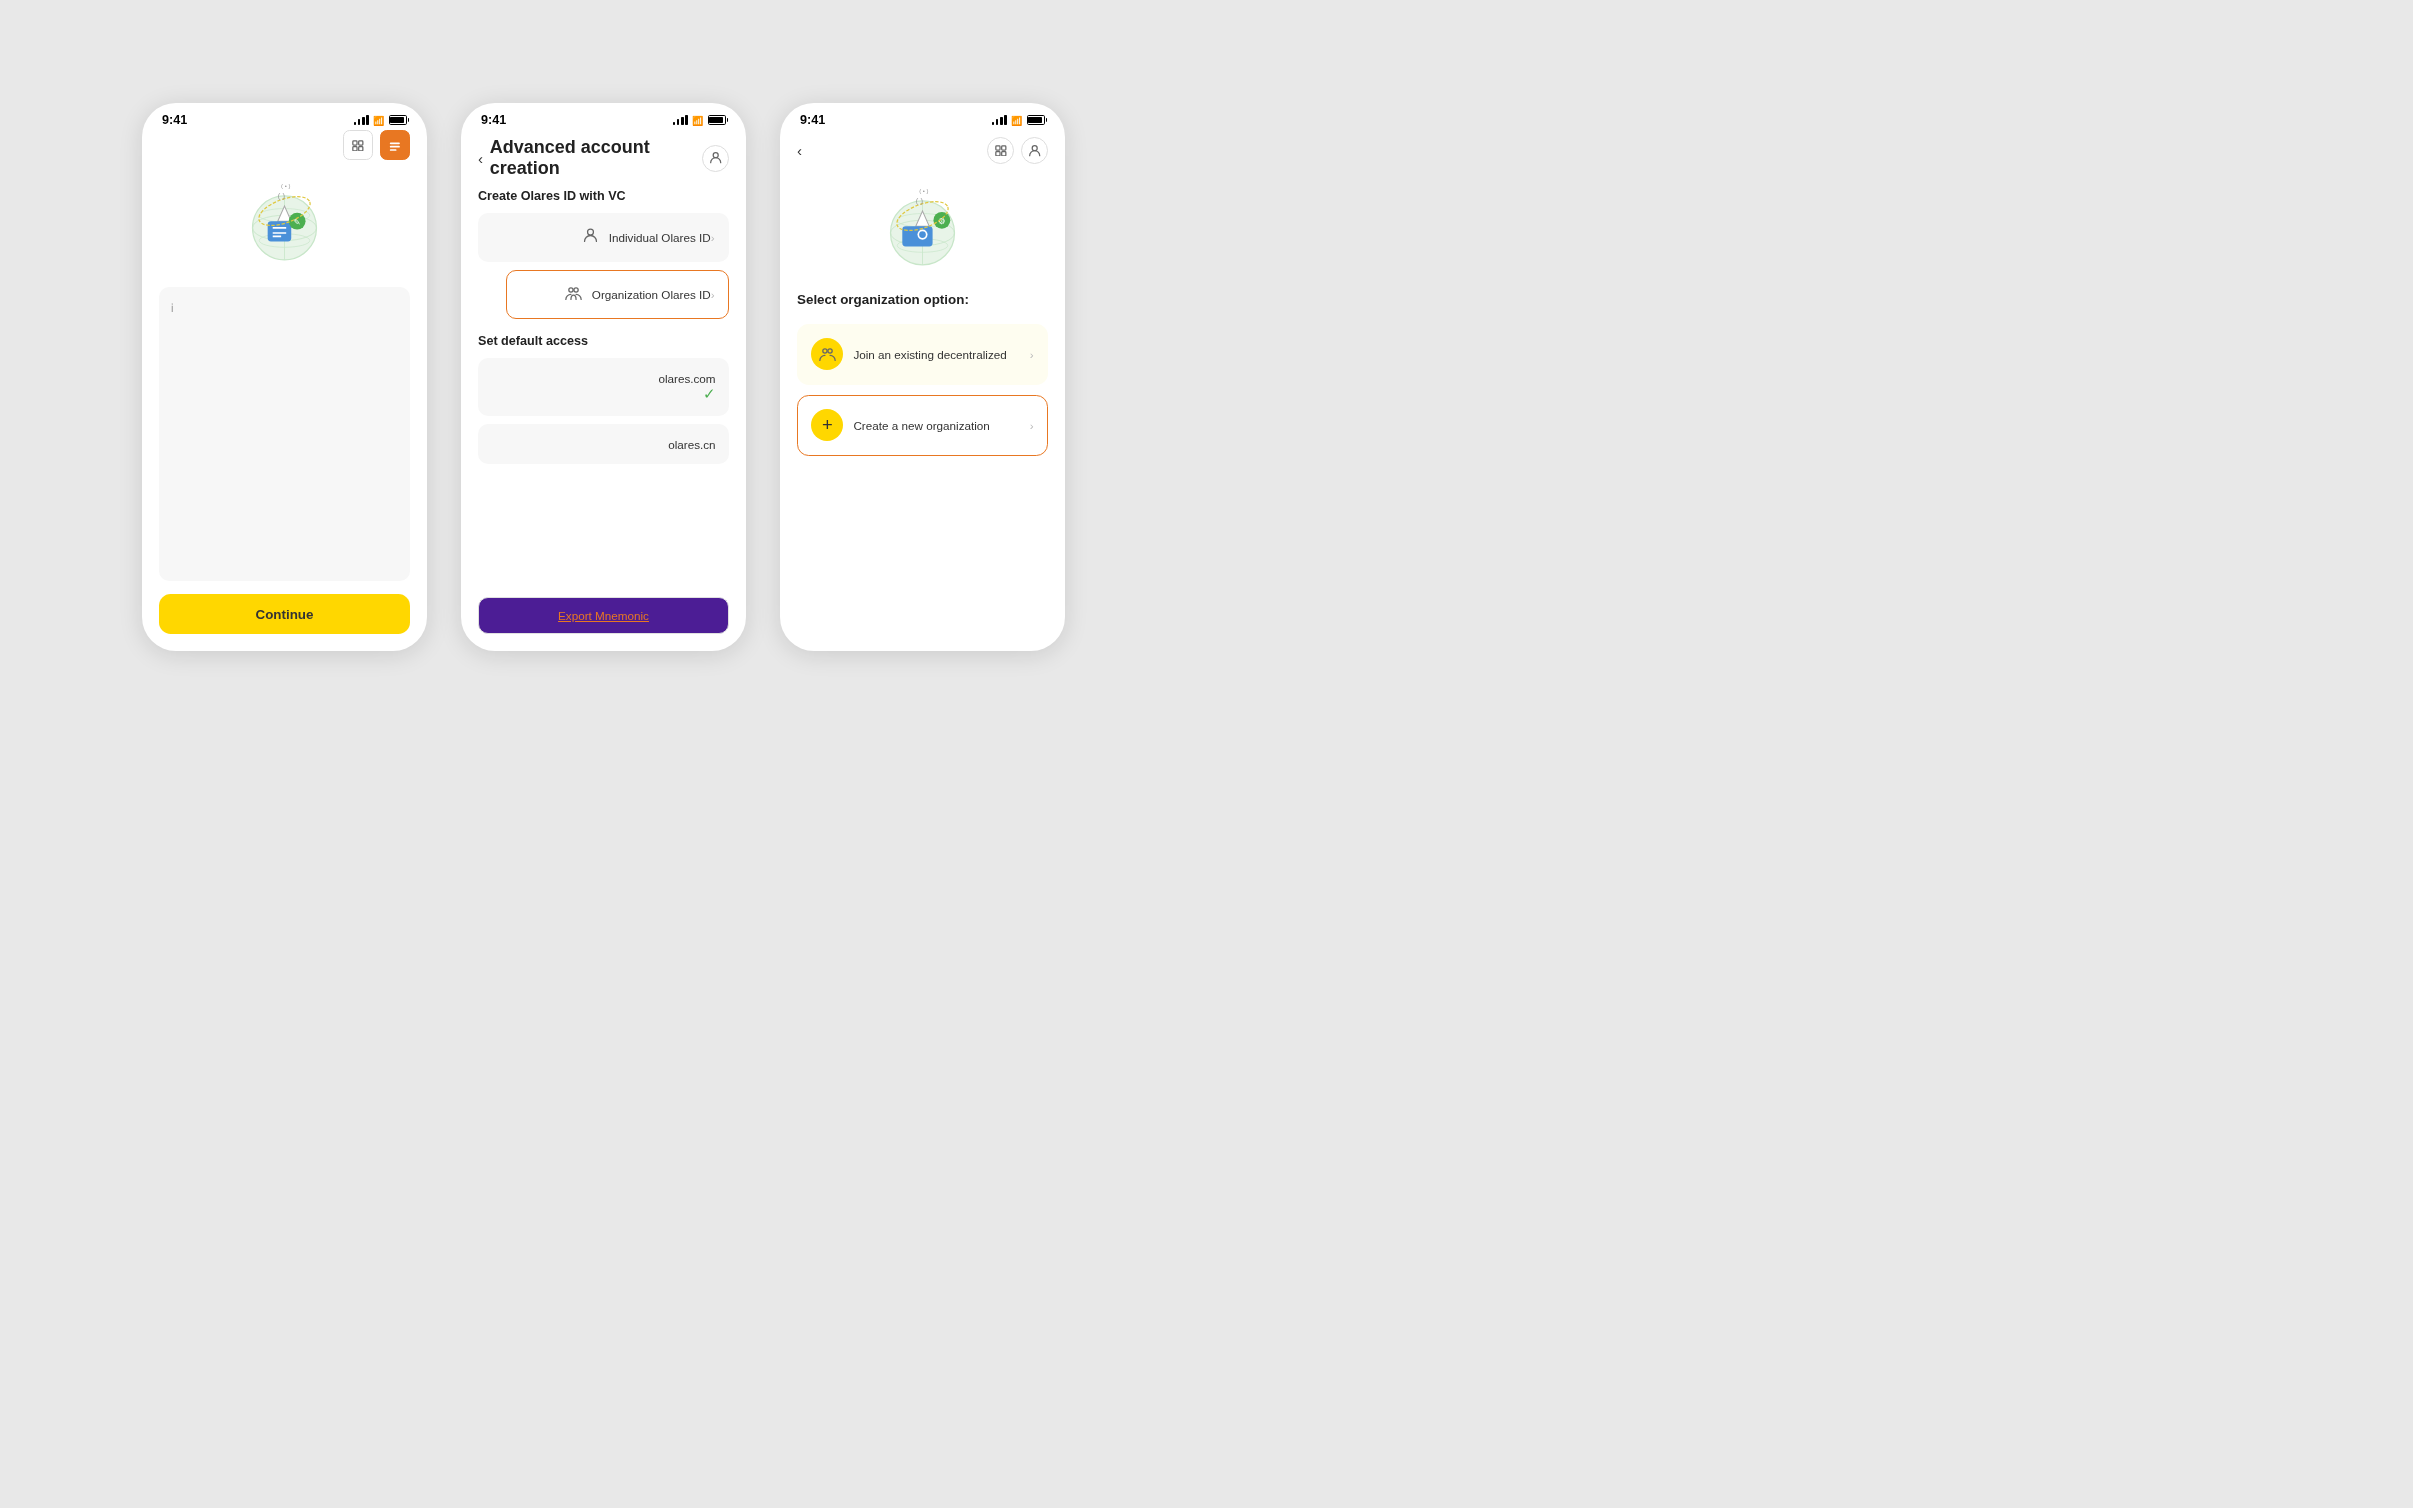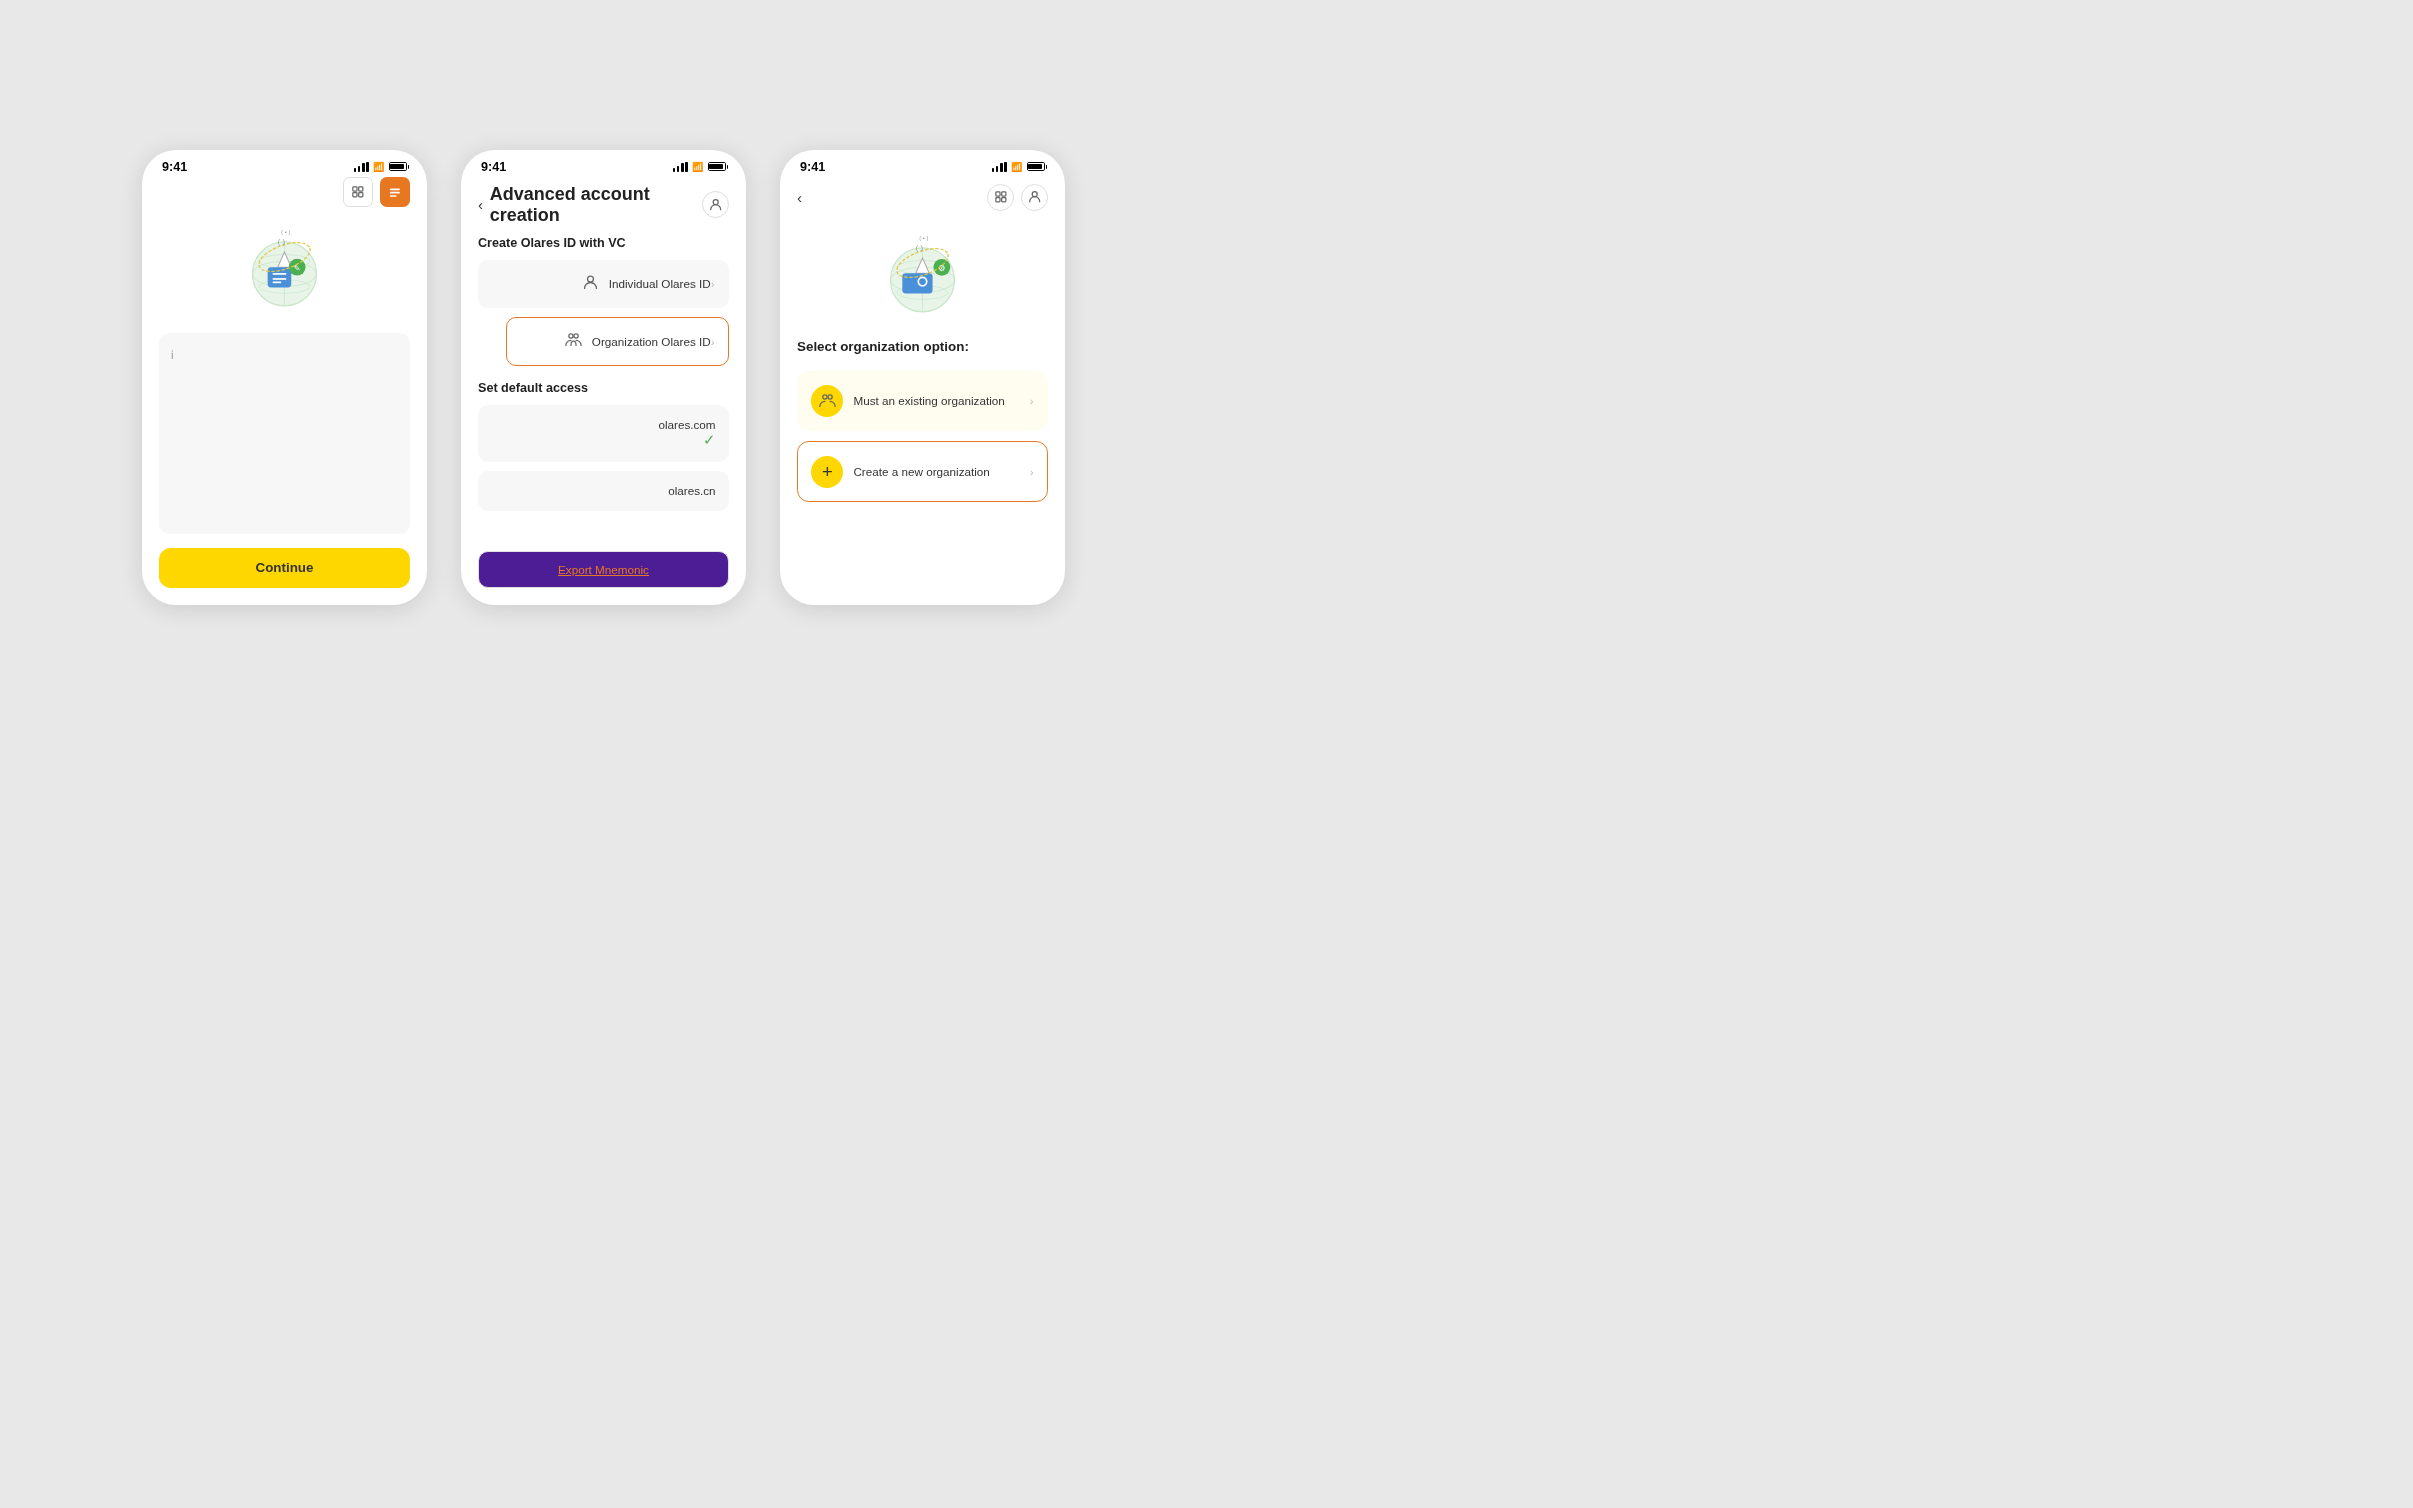--- a/index.html
+++ b/index.html
@@ -11,21 +11,21 @@
       align-items: center;
       justify-content: center;
       gap: 34px;
       font-family: -apple-system, BlinkMacSystemFont, 'Segoe UI', sans-serif;
     }
 
     .phone-frame {
       background: #ffffff;
       border-radius: 34px;
       width: 285px;
-      height: 455px;
+      height: 548px;
       box-shadow: 0 3.4px 25px rgba(0,0,0,0.12);
       display: flex;
       flex-direction: column;
       overflow: hidden;
       position: relative;
     }
 
     
     .status-bar {
       display: flex;
@@ -562,21 +562,21 @@
 
     <div class="org-option" style="background:#fefdf0;">
       <div class="org-option-icon">
         <svg width="17" height="17" viewBox="0 0 20 20" fill="none">
           <circle cx="7" cy="6" r="2.5" stroke="#666" stroke-width="1.5"></circle>
           <circle cx="13" cy="6" r="2.5" stroke="#666" stroke-width="1.5"></circle>
           <path d="M1 17c0-3.3 2.7-6 6-6" stroke="#666" stroke-width="1.5" stroke-linecap="round"></path>
           <path d="M19 17c0-3.3-2.7-6-6-6" stroke="#666" stroke-width="1.5" stroke-linecap="round"></path>
         </svg>
       </div>
-      <span class="org-option-label">Must an existing organization</span>
+      <span class="org-option-label">Join an existing decentralized</span>
       <span class="org-option-chevron">›</span>
     </div>
 
     <div class="org-option selected">
       <div class="org-option-icon" style="background:#FFD700;font-size:18.4px;color:#333;font-weight:300;">
         +
       </div>
       <span class="org-option-label">Create a new organization</span>
       <span class="org-option-chevron">›</span>
     </div>

